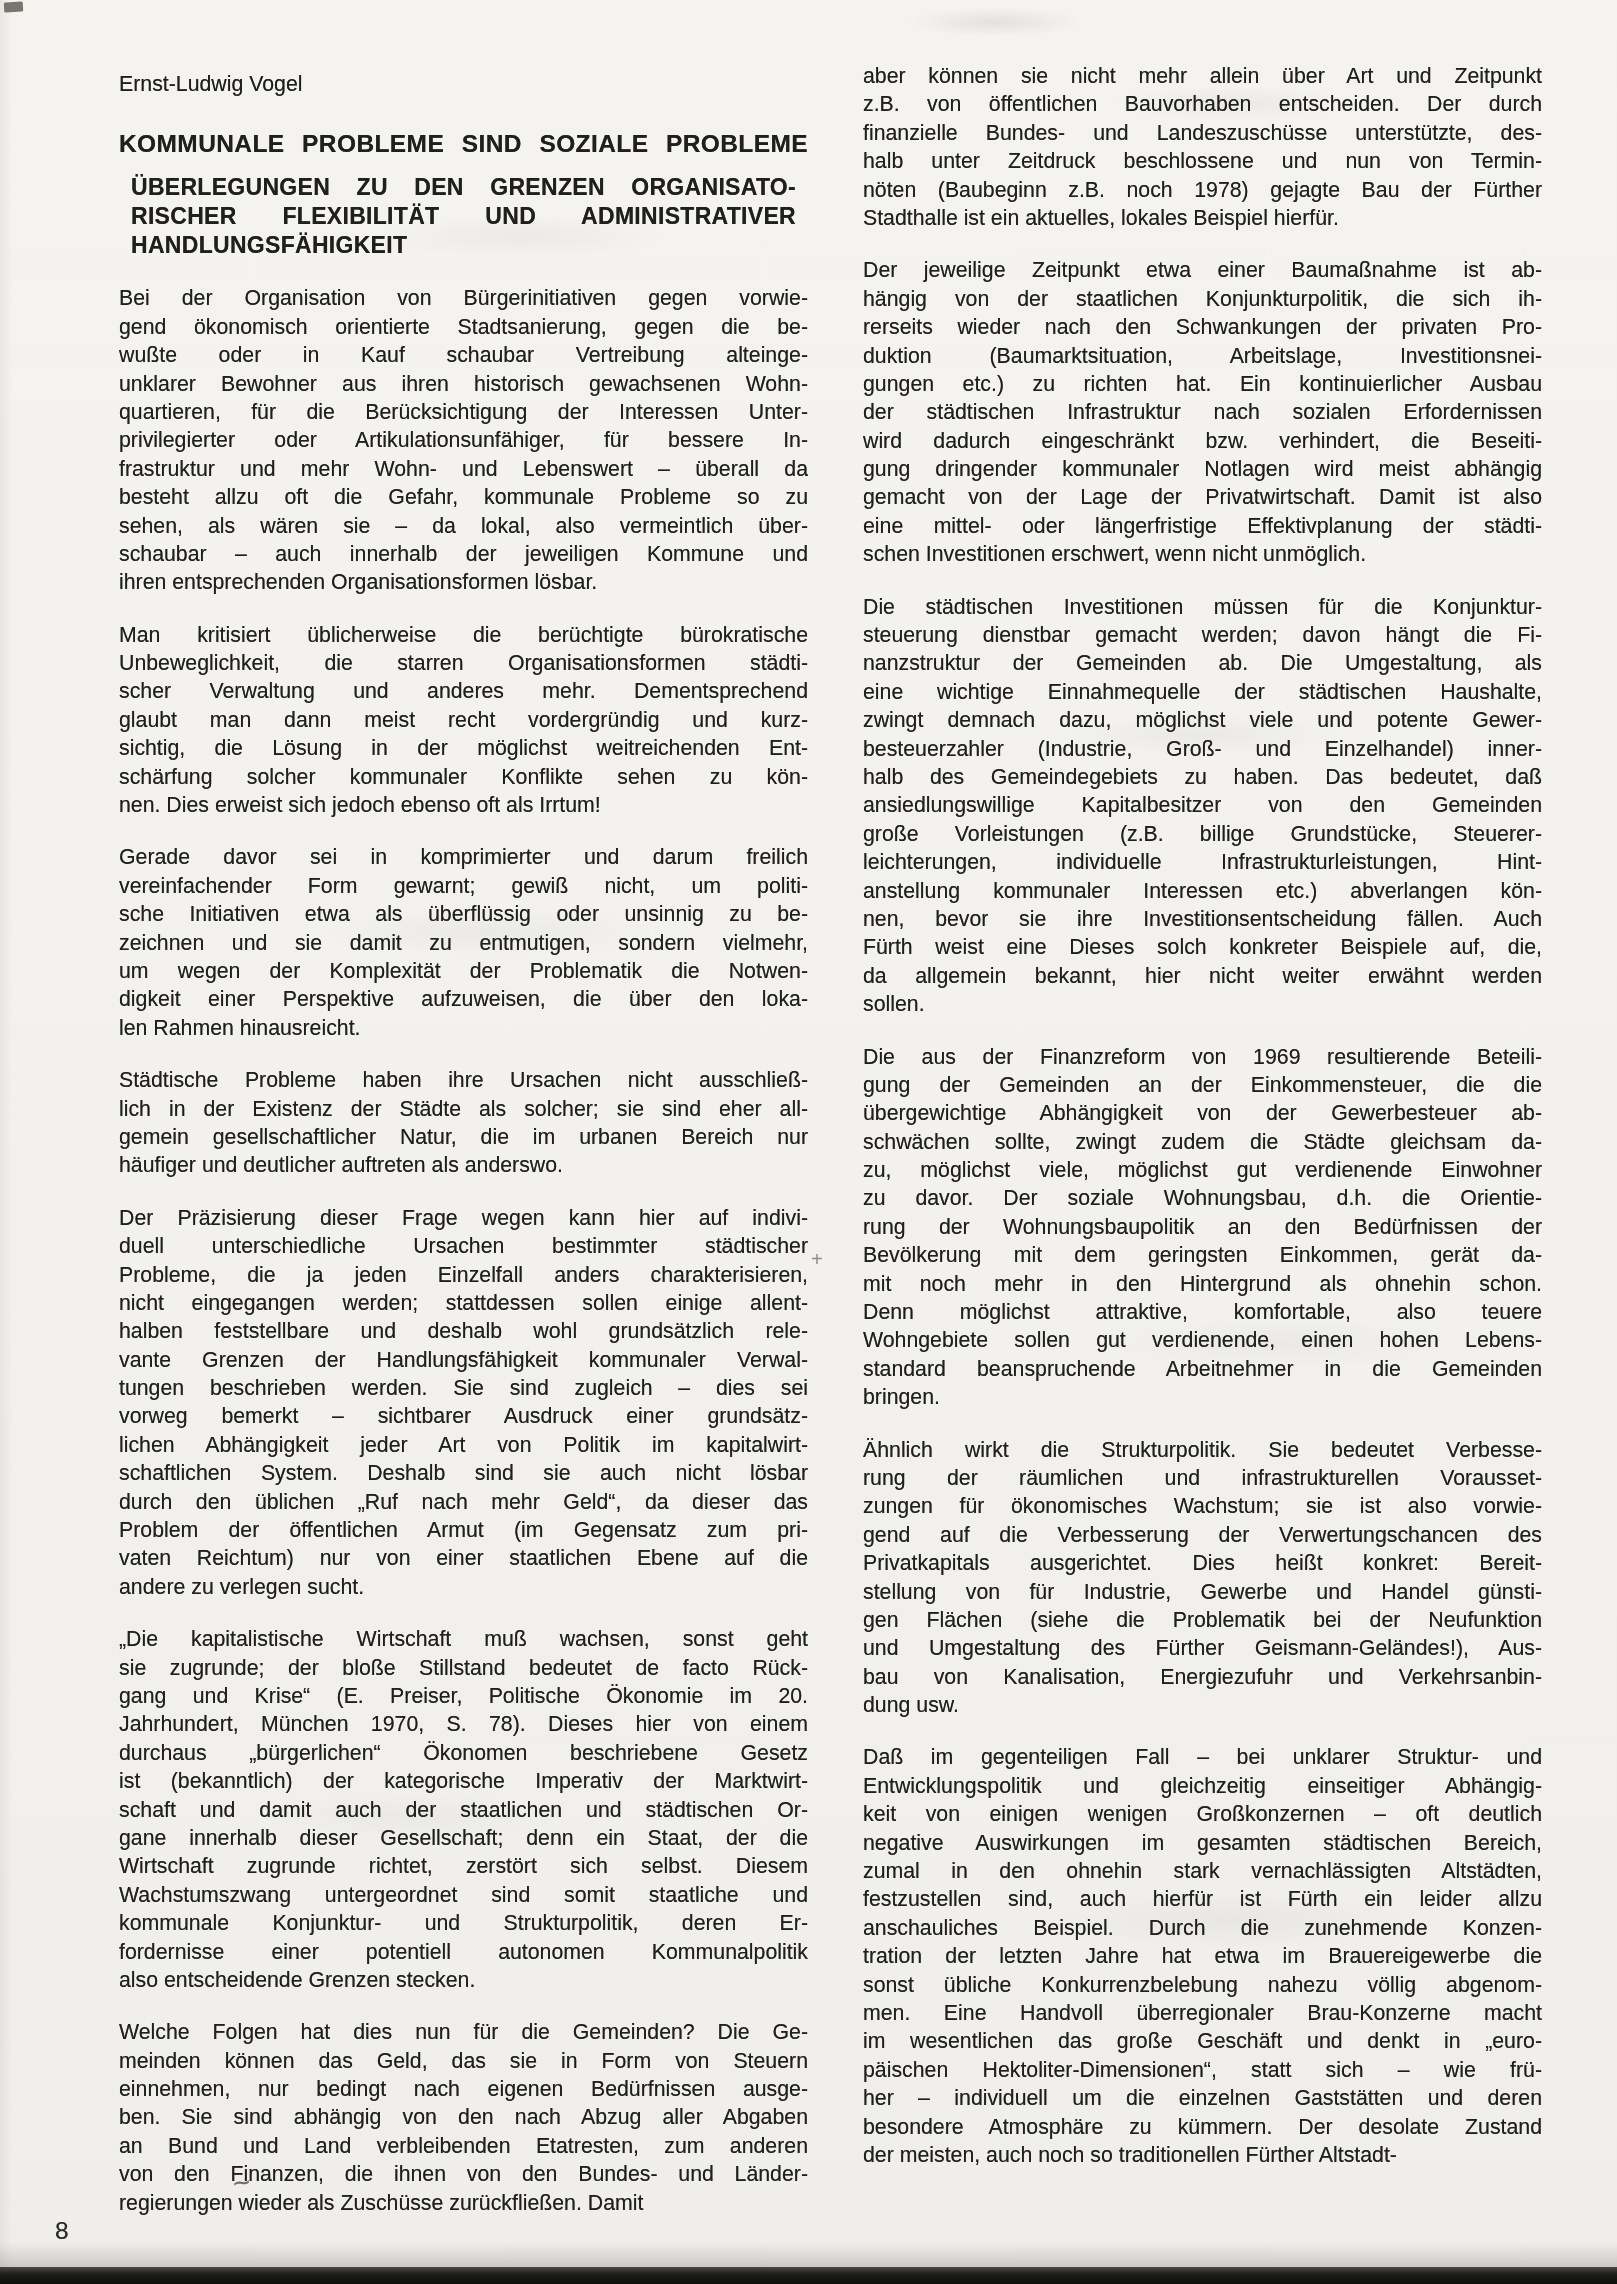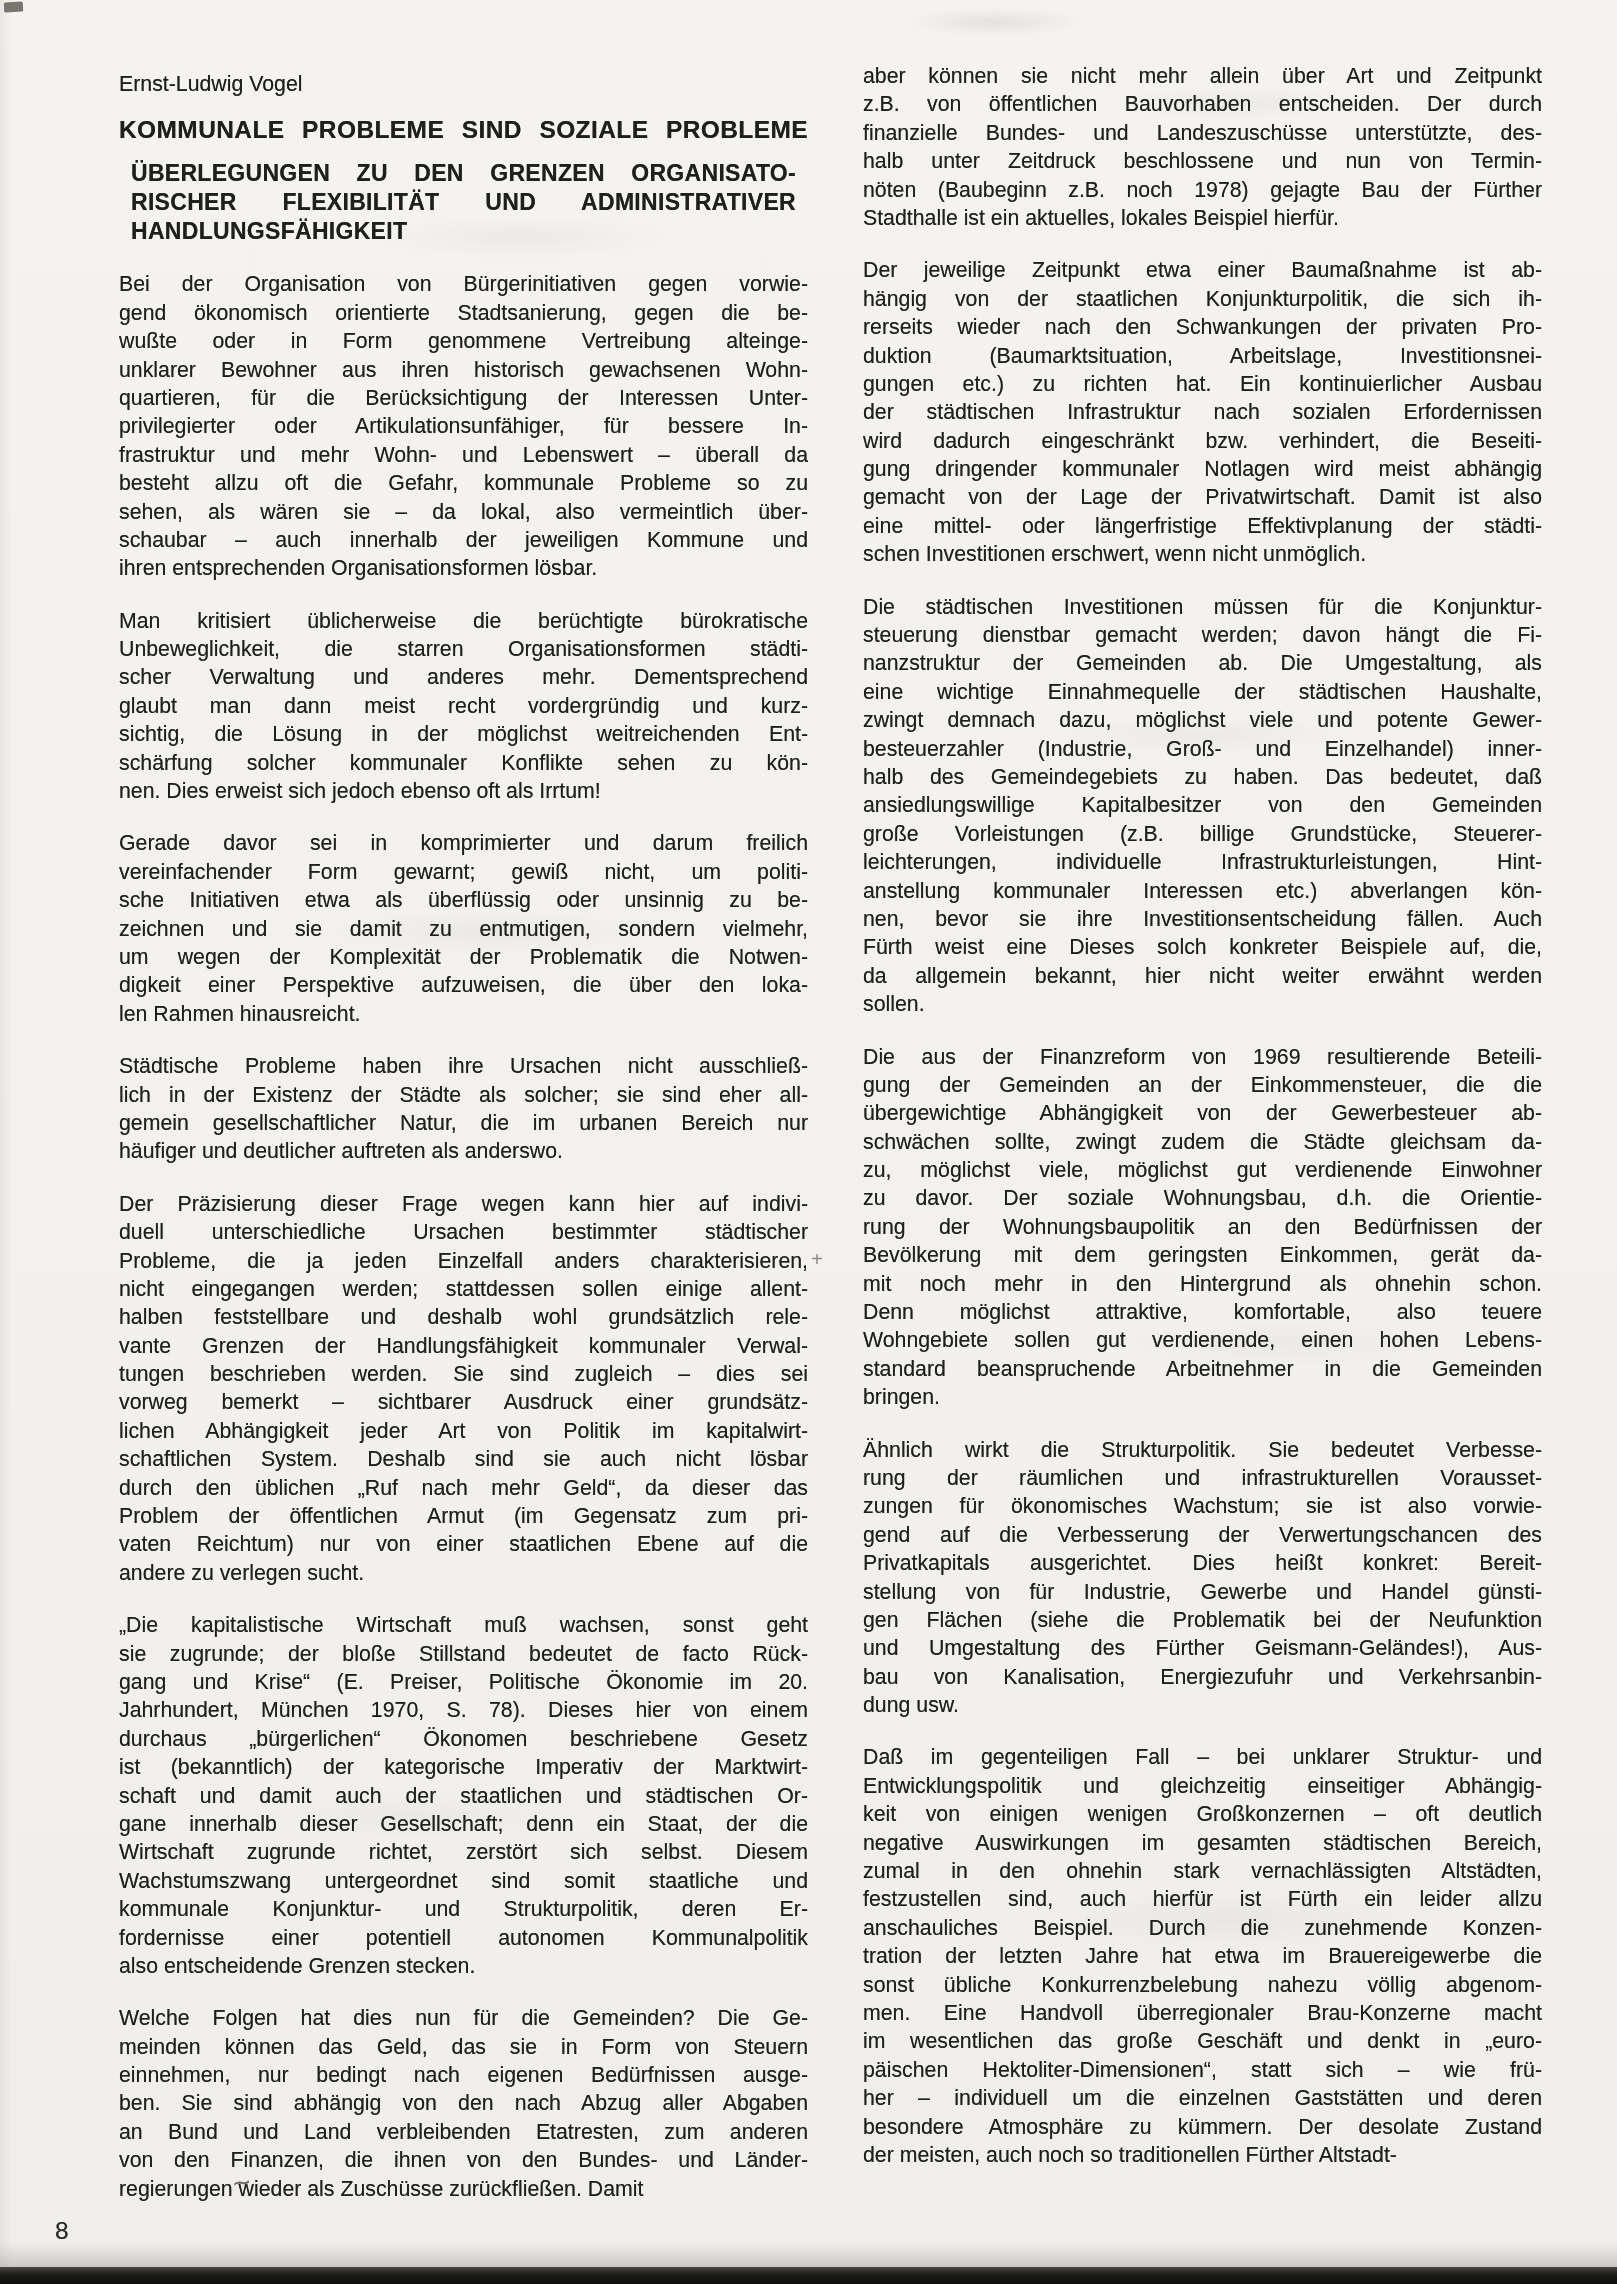--- a/index.html
+++ b/index.html
@@ -28,21 +28,21 @@
       radial-gradient(253px 36px at 1280px 1343px, rgba(70,70,70,0.045), transparent 70%),
       radial-gradient(269px 41px at 1232px 1920px, rgba(70,70,70,0.05), transparent 70%),
       radial-gradient(221px 32px at 411px 1817px, rgba(70,70,70,0.04), transparent 70%);
   }
   .col { position: absolute; }
   .col-left  { left: 119px; top: 70px;  width: 689px; }
   .col-right { left: 863px; top: 62px; width: 679px; }
 
   .author {
     font-size: 21.3px; line-height: 28.4px;
-    margin-bottom: 14px;
+    margin-bottom: 28px;
     text-shadow: 0 0 0.4px rgba(25,25,25,0.65);
   }
   .title {
     font-size: 24.5px; font-weight: 700; line-height: 35px;
     letter-spacing: 0.4px;
     text-align: justify; text-align-last: justify;
     margin-bottom: 8px;
     text-shadow: 0 0 0.5px rgba(20,20,20,0.7);
   }
   .subtitle .line {
@@ -112,21 +112,21 @@
         <div class="para">
           <div class="line">ÜBERLEGUNGEN ZU DEN GRENZEN ORGANISATO-</div>
           <div class="line">RISCHER FLEXIBILITÄT UND ADMINISTRATIVER</div>
           <div class="line last">HANDLUNGSFÄHIGKEIT</div>
         </div>
       </div>
     <div class="bodytext">
         <div class="para">
           <div class="line">Bei der Organisation von Bürgerinitiativen gegen vorwie-</div>
           <div class="line">gend ökonomisch orientierte Stadtsanierung, gegen die be-</div>
-          <div class="line">wußte oder in Form genommene Vertreibung alteinge-</div>
+          <div class="line">wußte oder in Kauf schaubar Vertreibung alteinge-</div>
           <div class="line">unklarer Bewohner aus ihren historisch gewachsenen Wohn-</div>
           <div class="line">quartieren, für die Berücksichtigung der Interessen Unter-</div>
           <div class="line">privilegierter oder Artikulationsunfähiger, für bessere In-</div>
           <div class="line">frastruktur und mehr Wohn- und Lebenswert – überall da</div>
           <div class="line">besteht allzu oft die Gefahr, kommunale Probleme so zu</div>
           <div class="line">sehen, als wären sie – da lokal, also vermeintlich über-</div>
           <div class="line">schaubar – auch innerhalb der jeweiligen Kommune und</div>
           <div class="line last">ihren entsprechenden Organisationsformen lösbar.</div>
         </div>
         <div class="para">

